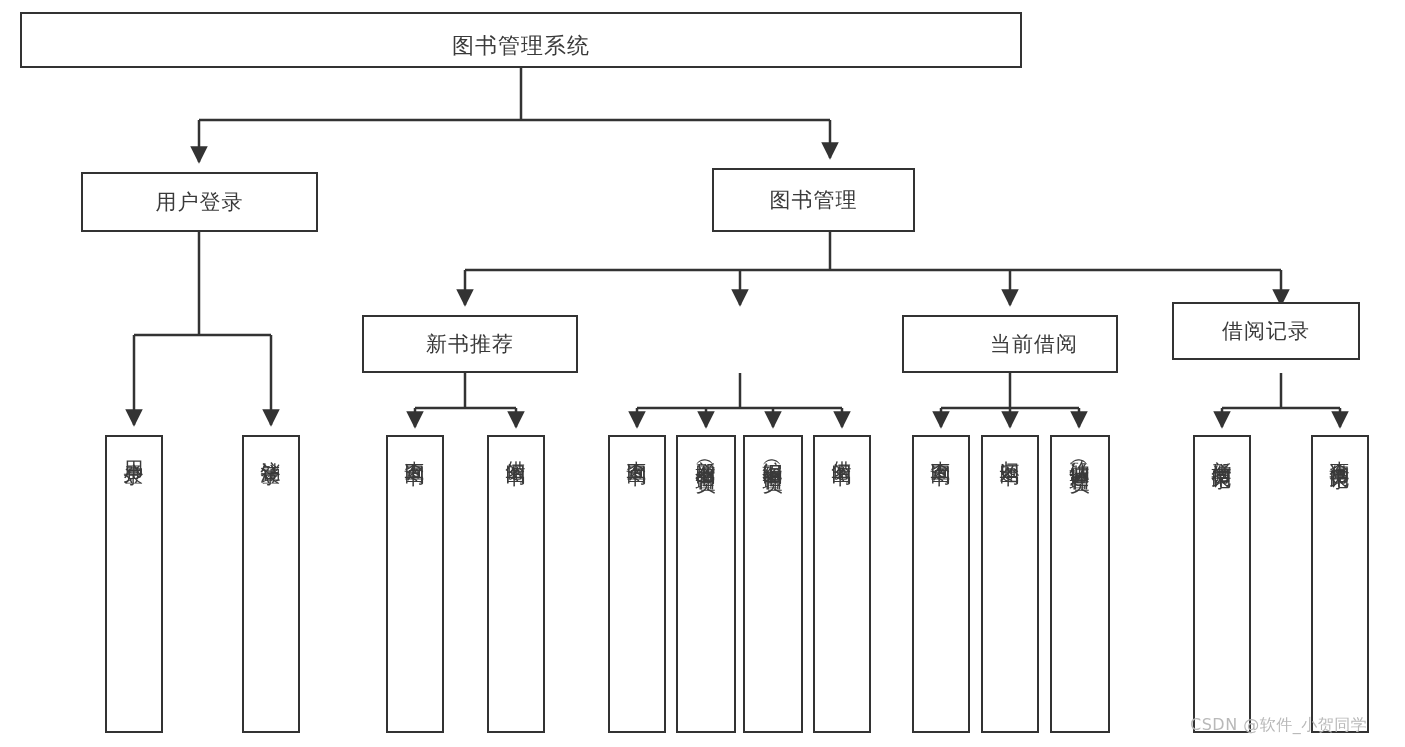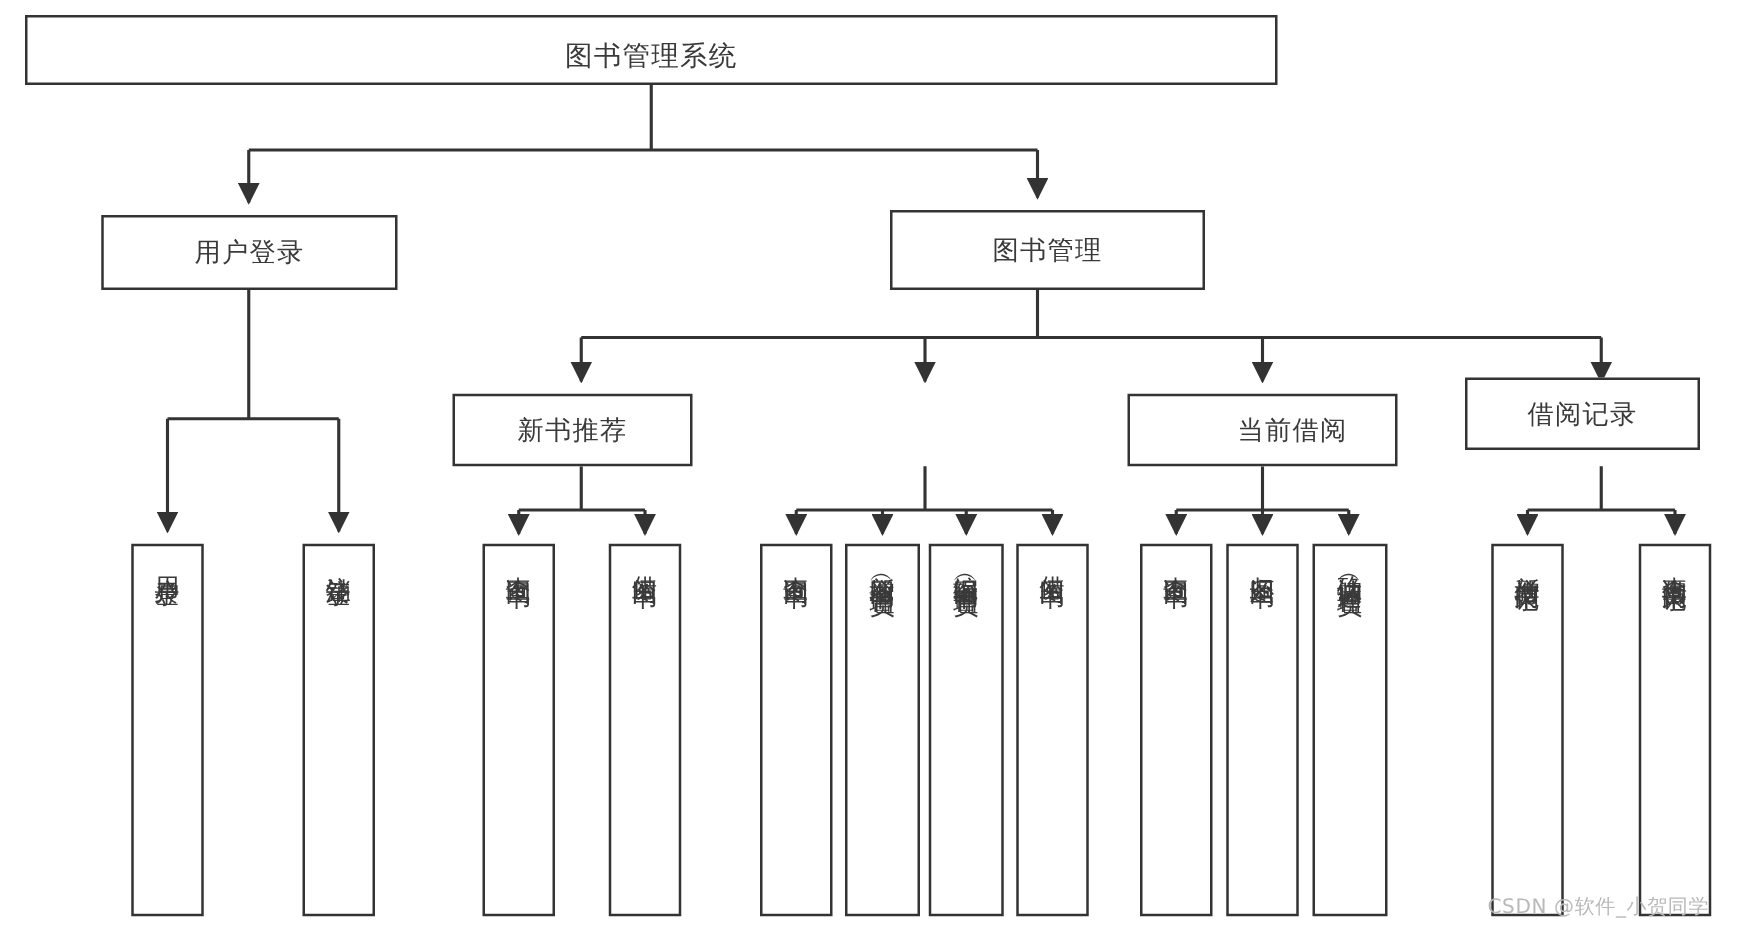--- a/index.html
+++ b/index.html
@@ -120,25 +120,25 @@
     </g>
   </svg>
 
   <div class="node root" style="left:20px; top:12px; width:1002px; height:56px;">
     <span class="node-label">图书管理系统</span>
   </div>
 
   <div class="node" style="left:81px; top:172px; width:237px; height:60px;">
     <span class="node-label">用户登录</span>
   </div>
-  <div class="node" style="left:712px; top:168px; width:252px; height:64px;">
+  <div class="node" style="left:712px; top:168px; width:203px; height:64px;">
     <span class="node-label">图书管理</span>
   </div>
 
-  <div class="node" style="left:362px; top:315px; width:192px; height:58px;">
+  <div class="node" style="left:362px; top:315px; width:216px; height:58px;">
     <span class="node-label">新书推荐</span>
   </div>
   <div class="node" style="left:902px; top:315px; width:216px; height:58px;padding-left:48px;">
     <span class="node-label">当前借阅</span>
   </div>
   <div class="node" style="left:1172px; top:302px; width:188px; height:58px;">
     <span class="node-label">借阅记录</span>
   </div>
 
   <div class="node vertical" style="left:105px; top:435px; width:58px; height:298px;">

